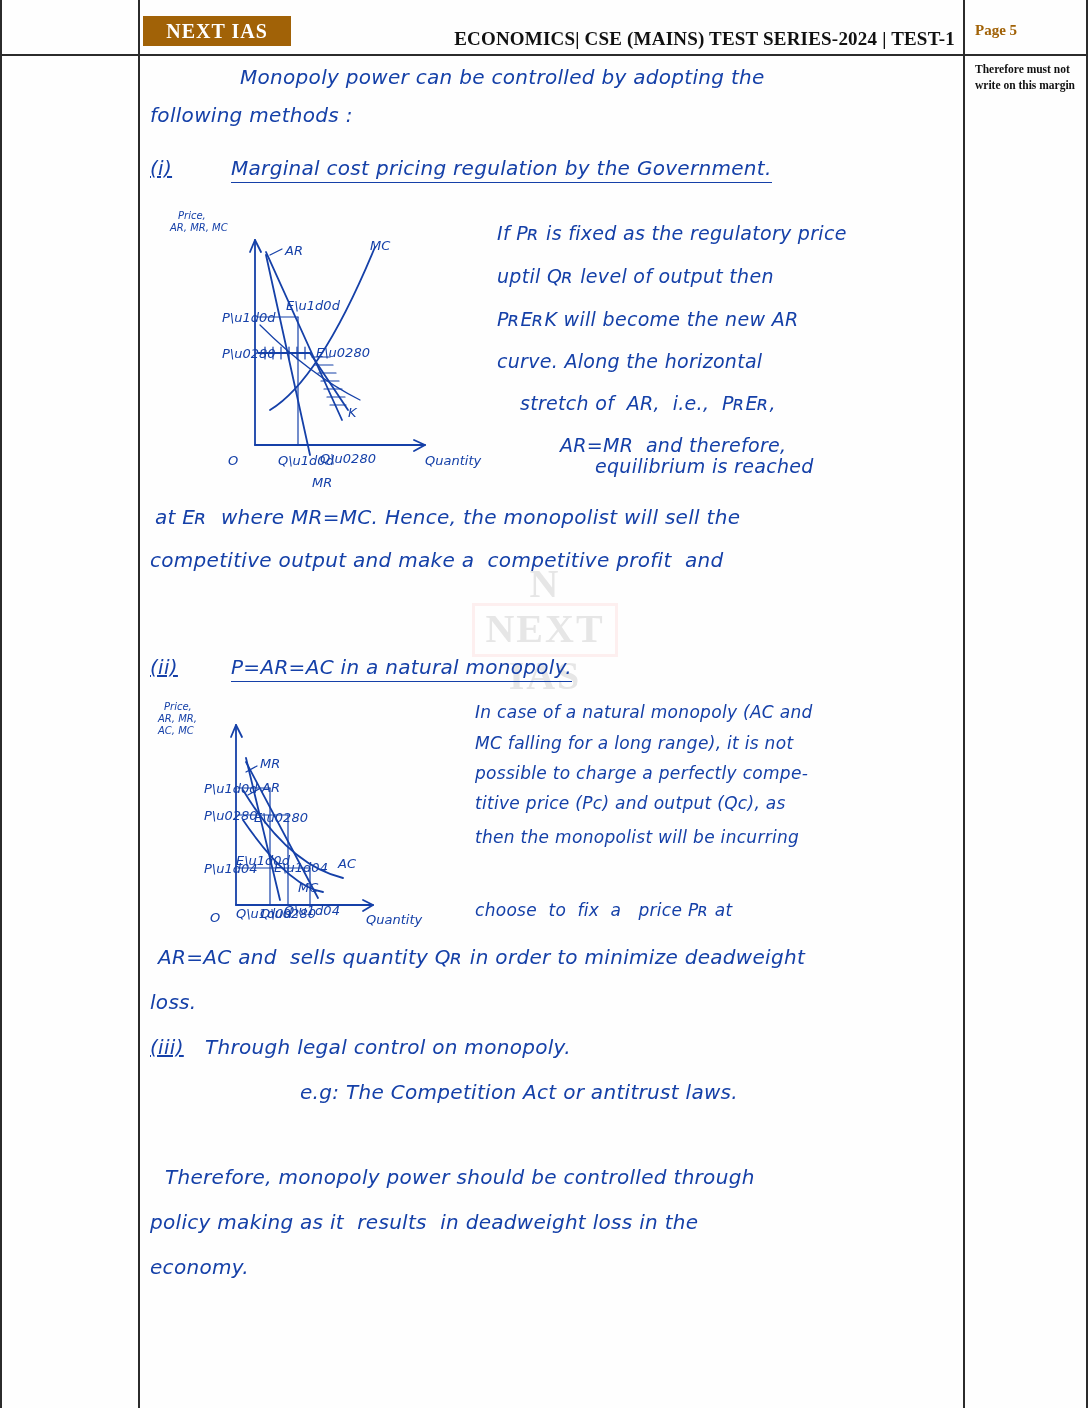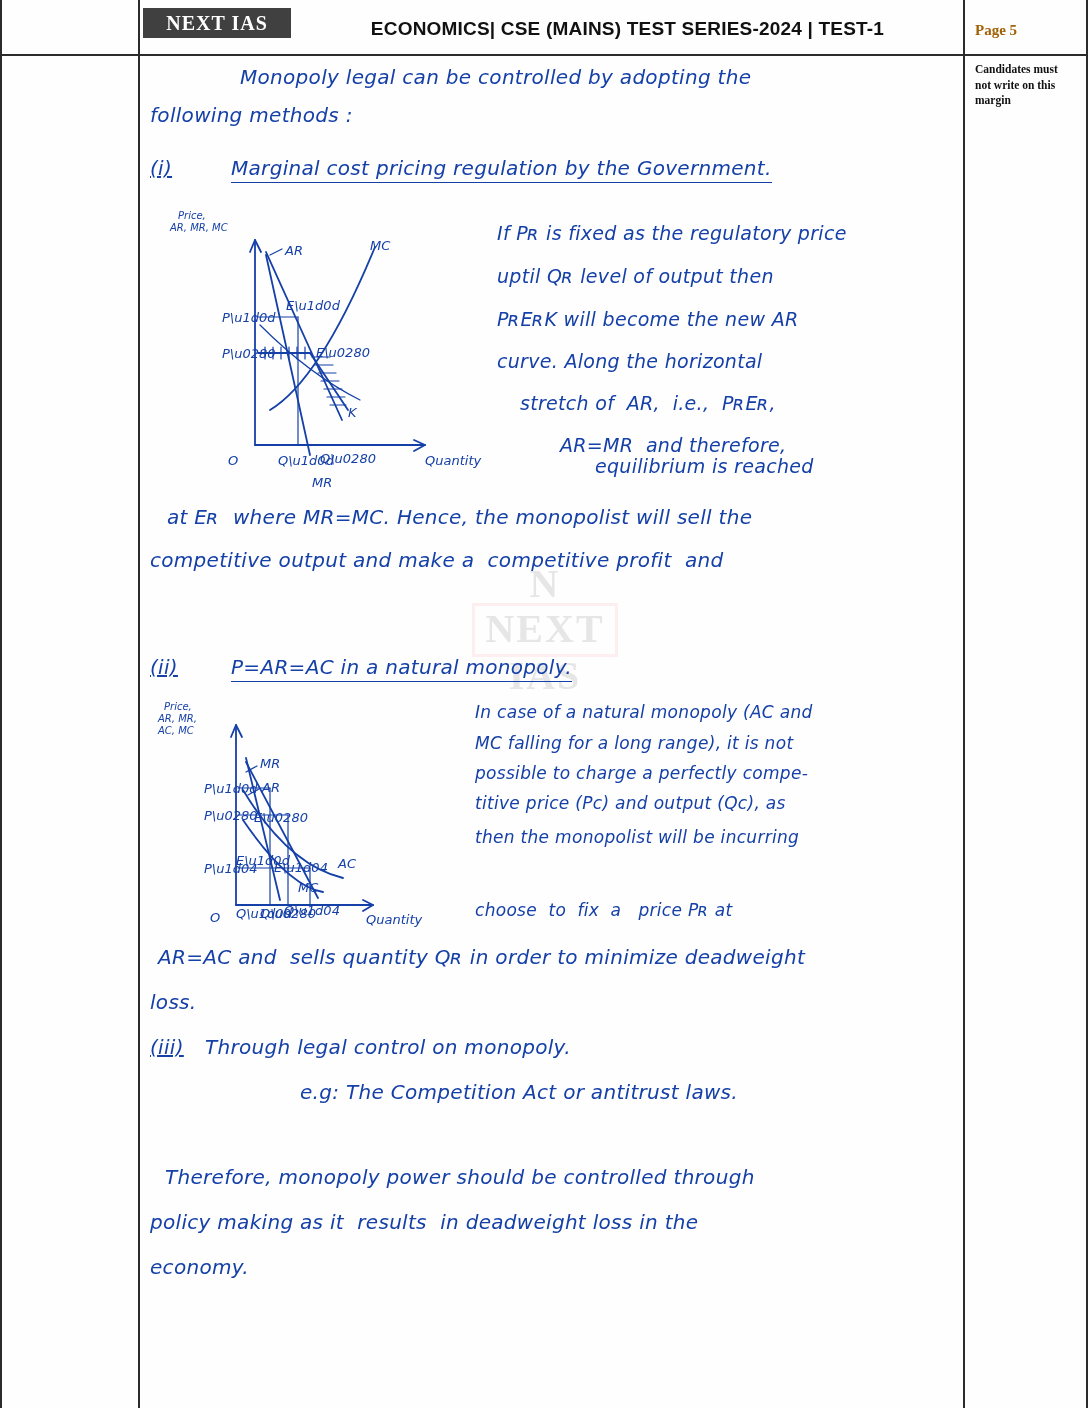--- a/index.html
+++ b/index.html
@@ -16,30 +16,30 @@
   }
   
   .vline-left{position:absolute;left:138px;top:0;width:2px;height:1408px;background:#2b2b2b;}
   .vline-right{position:absolute;left:963px;top:0;width:2px;height:1408px;background:#2b2b2b;}
   .hline-top{position:absolute;left:0;top:54px;width:1088px;height:2px;background:#2b2b2b;}
   .edge-left{position:absolute;left:0;top:0;width:2px;height:1408px;background:#2b2b2b;}
   .edge-right{position:absolute;right:0;top:0;width:2px;height:1408px;background:#2b2b2b;}
 
   
   .logo{
-    position:absolute;left:143px;top:8px;width:148px;height:30px;
-    background:#404040;color:#ffffff;
+    position:absolute;left:143px;top:16px;width:148px;height:30px;
+    background:#a16207;color:#ffffff;
     display:flex;align-items:center;justify-content:center;
     font-family:"Liberation Serif", serif;
     font-weight:bold;font-size:20px;letter-spacing:1px;
   }
   .header-title{
-    position:absolute;left:300px;top:18px;width:655px;
-    text-align:center;
-    font-family:Liberation Sans, sans-serif;
+    position:absolute;left:300px;top:28px;width:655px;
+    text-align:right;
+    font-family:Liberation Serif, serif;
     font-weight:bold;font-size:19px;color:#111;
     letter-spacing:.2px;
   }
   .page-label{
     position:absolute;left:975px;top:22px;
     font-family:"Liberation Serif", serif;
     font-weight:bold;font-size:15px;color:#a16207;
   }
   .margin-note{
     position:absolute;left:975px;top:62px;width:100px;
@@ -86,29 +86,29 @@
 
   <div class="edge-left"></div>
   <div class="edge-right"></div>
   <div class="vline-left"></div>
   <div class="vline-right"></div>
   <div class="hline-top"></div>
 
   <div class="logo">NEXT IAS</div>
   <div class="header-title">ECONOMICS| CSE (MAINS) TEST SERIES-2024  |  TEST-1</div>
   <div class="page-label">Page 5</div>
-  <div class="margin-note">Candidates must not write on this margin</div>
+  <div class="margin-note">Therefore must not write on this margin</div>
 
   <div class="watermark">
     <div>N</div>
     <div class="wm-box">NEXT</div>
     <div>IAS</div>
   </div>
 
-  <div class="hand h1" style="left:240px;top:65px;">Monopoly legal can be controlled by adopting the</div>
+  <div class="hand h1" style="left:240px;top:65px;">Monopoly power can be controlled by adopting the</div>
   <div class="hand h1" style="left:150px;top:103px;">following methods :</div>
 
   <div class="hand h1" style="left:150px;top:156px;text-decoration:underline;">(i)</div>
   <div class="hand h1 ul" style="left:198px;top:156px;">Marginal cost pricing regulation by the Government.</div>
 
   <svg style="position:absolute;left:170px;top:205px;" width="280" height="290">
 
     <path class="stroke" d="M85,35 L85,240"></path>
     <path class="stroke" d="M85,240 L255,240"></path>
     <path class="stroke" d="M85,35 L80,47 M85,35 L91,47"></path>
@@ -164,21 +164,21 @@
   </svg>
 
   <div class="hand h2" style="left:497px;top:222px;">If Pʀ is fixed as the regulatory price</div>
   <div class="hand h2" style="left:497px;top:265px;">uptil Qʀ level of output then</div>
   <div class="hand h2" style="left:497px;top:308px;">PʀEʀK will become the new AR</div>
   <div class="hand h2" style="left:497px;top:350px;">curve. Along the horizontal</div>
   <div class="hand h2" style="left:520px;top:392px;">stretch of  AR,  i.e.,  PʀEʀ,</div>
   <div class="hand h2" style="left:560px;top:434px;">AR=MR  and therefore,</div>
   <div class="hand h2" style="left:583px;top:455px;margin-left:12px;">equilibrium is reached</div>
 
-  <div class="hand h1" style="left:155px;top:505px;margin-left:12px;">at Eʀ  where MR=MC. Hence, the monopolist will sell the</div>
+  <div class="hand h1" style="left:155px;top:505px;">at Eʀ  where MR=MC. Hence, the monopolist will sell the</div>
   <div class="hand h1" style="left:150px;top:548px;">competitive output and make a  competitive profit  and</div>
 
   <div class="hand h1" style="left:150px;top:655px;text-decoration:underline;">(ii)</div>
   <div class="hand h1 ul" style="left:198px;top:655px;">P=AR=AC in a natural monopoly.</div>
 
   <svg style="position:absolute;left:158px;top:700px;" width="310" height="235">
     <path class="stroke" d="M78,25 L78,205"></path>
     <path class="stroke" d="M78,205 L215,205"></path>
     <path class="stroke" d="M78,25 L73,37 M78,25 L84,37"></path>
     <path class="stroke" d="M215,205 L205,200 M215,205 L205,211"></path>

